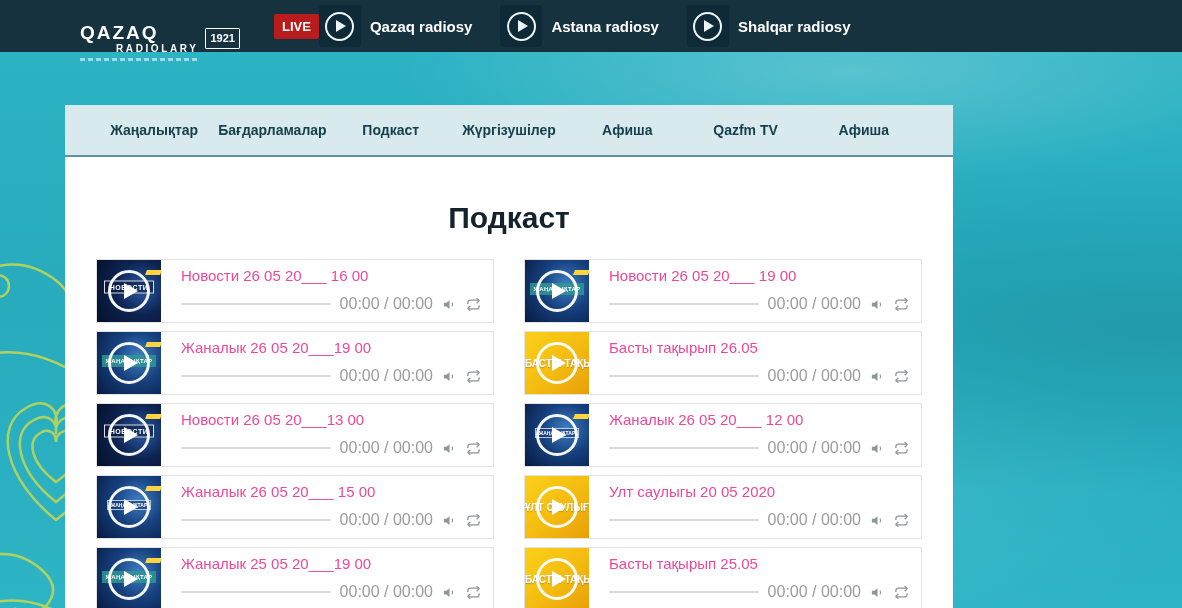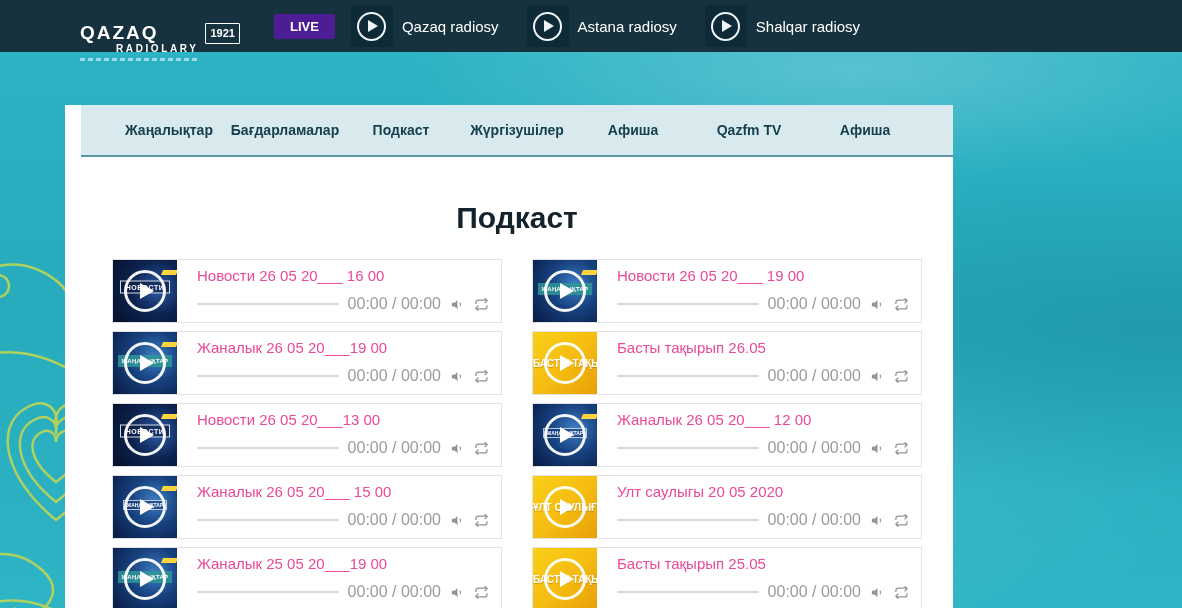--- a/index.html
+++ b/index.html
@@ -13,43 +13,43 @@
     background:
       radial-gradient(ellipse 700px 170px at 72% 70px, rgba(255,255,255,.22), transparent 65%),
       radial-gradient(ellipse 900px 240px at 98% 330px, rgba(8,85,100,.20), transparent 70%),
       radial-gradient(ellipse 800px 260px at 55% 500px, rgba(255,255,255,.10), transparent 70%); }
   .ornament { position:absolute; left:-14px; bottom:-12px; z-index:1; }
 
   
   .topbar { position:absolute; left:0; top:0; width:1182px; height:52px; z-index:5;
     background:#15323e; display:flex; align-items:center; padding-left:80px; color:#fff; }
   .logo { display:flex; flex-direction:column; margin-right:34px; cursor:pointer; }
-  .logo-row { display:flex; align-items:flex-start; gap:7px;margin-top:32px; }
+  .logo-row { display:flex; align-items:center; gap:7px;margin-top:32px; }
   .logo-names { display:flex; flex-direction:column; line-height:1; }
   .logo-l1 { font-size:19px; font-weight:bold; letter-spacing:2px; }
   .logo-l2 { font-size:10px; font-weight:bold; letter-spacing:2.6px; margin-top:2px;padding-left:36px; }
   .logo-year { font-size:11px; font-weight:bold; border:1.5px solid #fff; border-radius:1px;
     padding:4px 4px; line-height:1; }
   .logo-tagline { margin-top:4px; height:3px; width:118px; opacity:.55;
     background:repeating-linear-gradient(90deg,#fff 0 5px,transparent 5px 8px); }
-  .live { background:#4c1d95; color:#fff; font-weight:bold; font-size:13px;
-    padding:5px 16px; border-radius:2px; margin-right:16px; cursor:pointer; }
+  .live { background:#b91c1c; color:#fff; font-weight:bold; font-size:13px;
+    padding:5px 8px; border-radius:2px; cursor:pointer; }
   .stations { display:flex; align-items:center; gap:28px; }
   .station { display:flex; align-items:center; gap:9px; cursor:pointer; }
   .tile { width:42px; height:42px; background:#0e2a37; border-radius:3px;
     display:flex; align-items:center; justify-content:center; }
   .ring { width:29px; height:29px; border:2px solid #eef5f6; border-radius:50%;
     display:flex; align-items:center; justify-content:center; }
   .ring::after { content:""; margin-left:3px; border-style:solid;
     border-width:6px 0 6px 10px; border-color:transparent transparent transparent #eef5f6; }
-  .station-label { font-size:15px; font-weight:400; color:#fff; }
+  .station-label { font-size:15px; font-weight:700; color:#fff; }
 
   
   .card { position:absolute; left:65px; top:105px; width:888px; height:503px; z-index:4;
-    background:#fff;padding-left:16px; }
+    background:#fff; }
   .nav { height:52px; background:#d8eaee; border-bottom:2px solid #5d95a3;
     display:flex; align-items:center; padding:0 30px; }
   .nav-item { flex:1; text-align:center; font-size:14px; font-weight:600; color:#17404e; cursor:pointer; }
   .page-title { margin-top:44px; text-align:center; font-size:30px; font-weight:bold; color:#14222c; }
 
   
   .grid { display:flex; gap:30px; padding:0 31px; margin-top:24px; }
   .col { flex:1; display:flex; flex-direction:column; gap:8px; }
   .item { display:flex; height:64px; background:#fff; border:1px solid #e3e3e3; }
   .thumb { position:relative; width:64px; height:62px; flex:none; overflow:hidden; cursor:pointer; }

